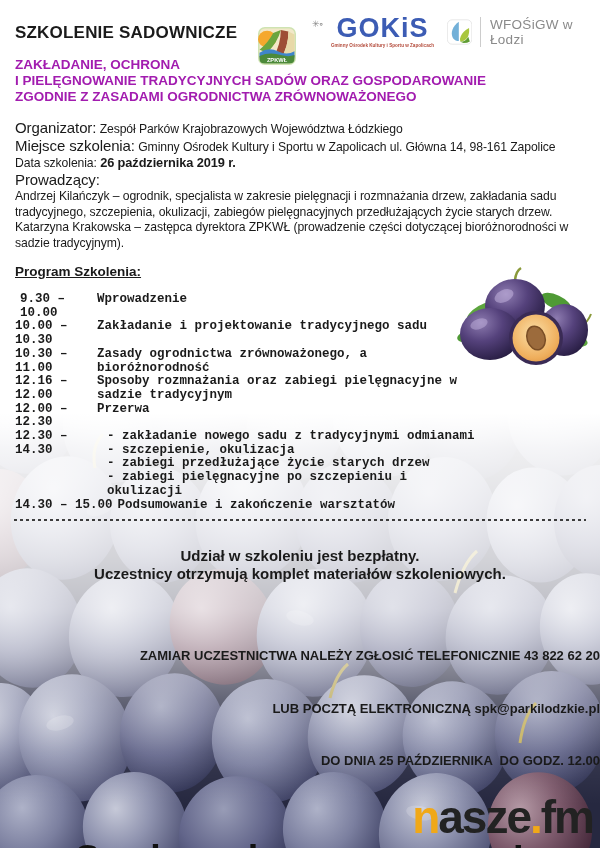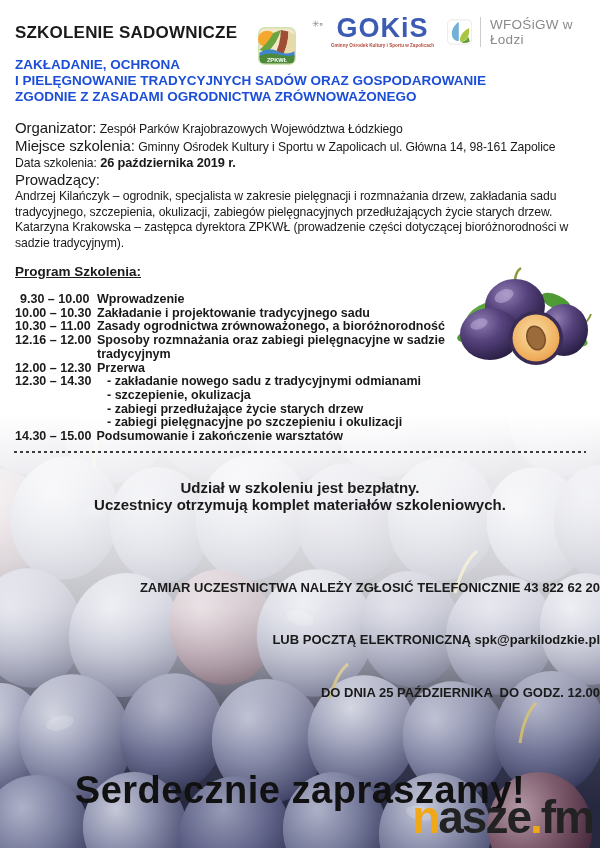--- a/index.html
+++ b/index.html
@@ -32,32 +32,32 @@
   .logo-zpkwl{position:absolute;left:243px;top:17px;width:38px;height:50px;}
   .logo-gokis{position:absolute;left:305px;top:4px;width:125px;text-align:center;}
   .gokis-word{font-size:27px;font-weight:bold;color:#3c5cb4;letter-spacing:1px;line-height:28px;position:relative;}
   .gokis-sparkles{position:absolute;left:-8px;top:-4px;font-size:9px;color:#8a8a8a;letter-spacing:-1px;}
   .gokis-sub{font-size:4.6px;color:#b34a3a;font-weight:bold;margin-top:1px;white-space:nowrap;}
   .logo-wfosigw{position:absolute;left:432px;top:6px;display:flex;align-items:center;}
   .wfo-square{width:32px;height:32px;}
   .wfo-divider{width:1px;height:30px;background:#cccccc;margin:0 9px 0 8px;}
   .wfo-text{font-size:13.5px;color:#8a8a8a;letter-spacing:0.3px;}
   
-  .subtitle{margin:2px 15px 0 15px;font-size:13.5px;font-weight:bold;line-height:16px;color:#1d4ed8;}
+  .subtitle{margin:2px 15px 0 15px;font-size:13.5px;font-weight:bold;line-height:16px;color:#a21caf;}
   
   .info{margin:15px 15px 0 15px;font-size:12.2px;line-height:15.5px;letter-spacing:-0.1px;}
   .lbl-lg{font-size:15px;}
   .date-bold{font-weight:bold;font-size:12.8px;}
   .info p{margin:0;}
   .leaders-par{margin-top:1px;}
   
   .program{margin:13px 15px 0 15px;}
   .program-heading{font-size:13.5px;font-weight:bold;text-decoration:underline;margin:0;}
   .prog-rows{margin-top:14px;width:470px;font-weight:bold;font-size:12.5px;line-height:13.7px;}
-  .prow{display:flex;}
+  .prow{display:flex;font-family:Liberation Mono, monospace;}
   .ptime{width:82px;flex:none;}
   .ptime.pad{padding-left:5px;width:77px;}
   .ptext{flex:1;max-width:385px;}
   .psub{padding-left:10px;}
   .prow.tight .ptime{width:auto;margin-right:5px;}
   
   .separator{margin:7px 14px 0 14px;height:2px;
     background:repeating-linear-gradient(90deg,#3c3c3c 0 3px,transparent 3px 6px);}
   
   .free{margin-top:26px;text-align:center;font-weight:bold;font-size:15px;line-height:17.5px;}

